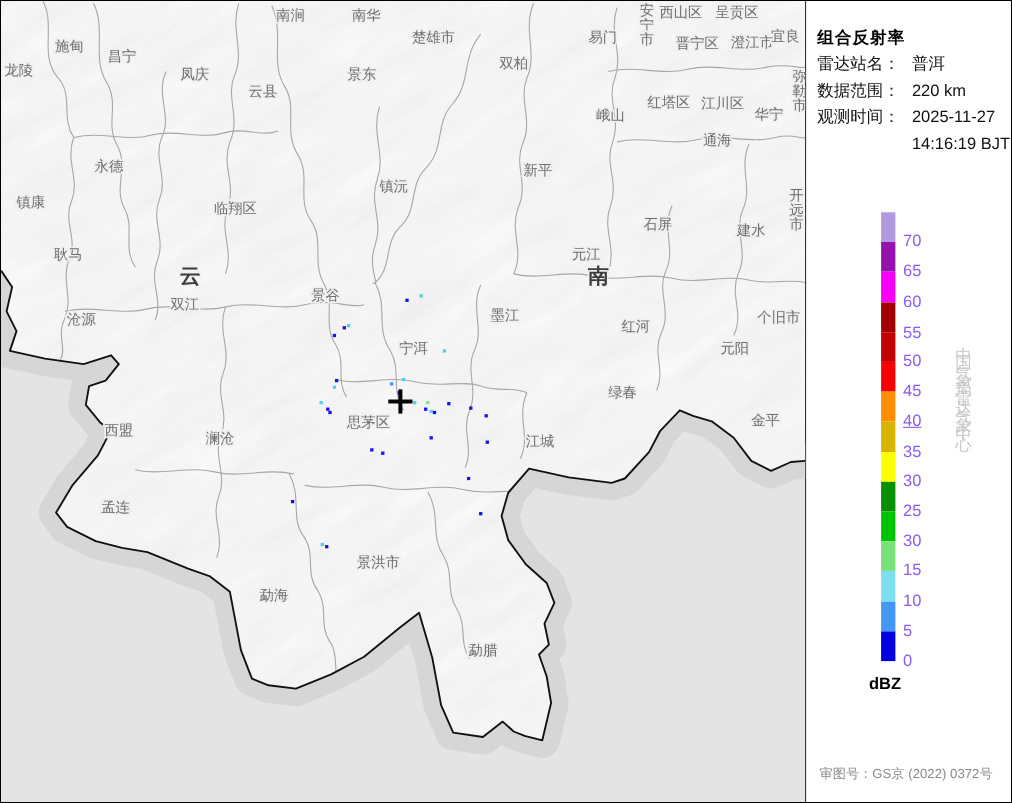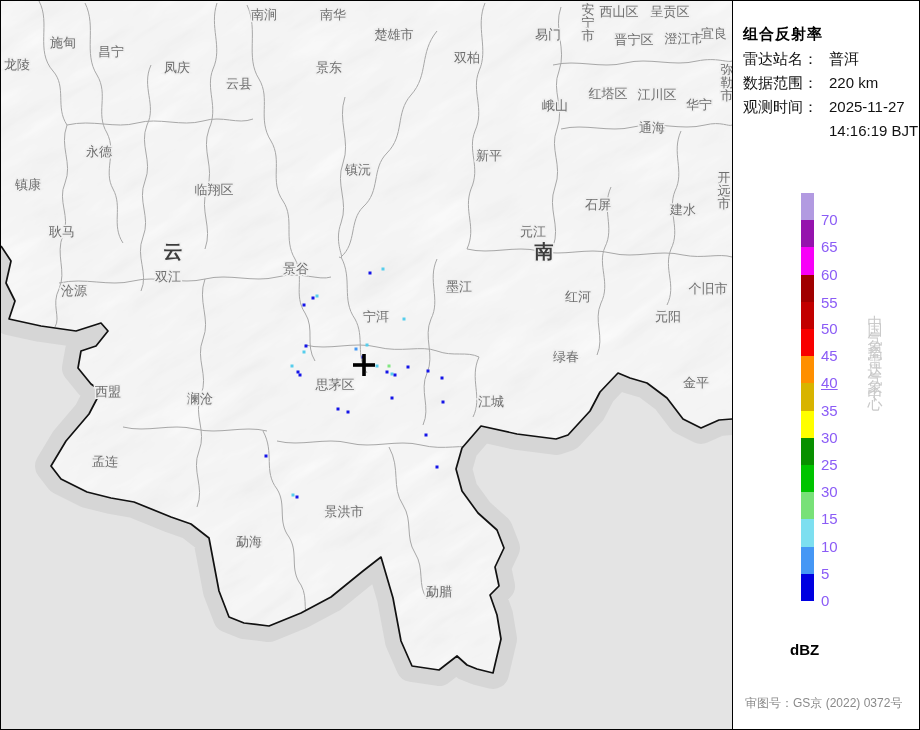--- a/index.html
+++ b/index.html
@@ -9,21 +9,21 @@
   #map svg{display:block;}
   #panel{flex:1;position:relative;background:#fff;}
   .panel-title{position:absolute;left:10px;top:24px;font-size:15px;font-weight:bold;color:#000;letter-spacing:1px;}
   #info-rows{position:absolute;left:10px;top:46px;font-size:15px;color:#111;}
   .info-row{display:flex;line-height:24px;}
   .info-label{width:86px;flex:none;}
   .info-value{white-space:nowrap;}
   #legend{position:absolute;left:68px;top:192px;width:120px;}
   .legend-seg{position:absolute;left:0;width:13px;height:27.2px;}
   .legend-tick{position:absolute;left:20px;font-size:15px;color:#8b5cf6;line-height:18px;}
-  .legend-unit{position:absolute;left:57px;top:612px;font-size:15px;font-weight:600;color:#000;margin-top:28px;}
+  .legend-unit{position:absolute;left:57px;top:612px;font-size:15px;font-weight:600;color:#000;}
   #watermark{position:absolute;left:132px;top:302px;writing-mode:vertical-rl;text-orientation:upright;
              letter-spacing:8px;font-size:15px;color:#c9c9c9;user-select:none;}
   #approval{position:absolute;left:12px;top:694px;font-size:12px;color:#8a8a8a;white-space:nowrap;}
   text.maplbl{font-family:"Liberation Sans",sans-serif;font-size:13px;fill:#6e6e6e;
               paint-order:stroke;stroke:#f0f0f0;stroke-width:3px;text-anchor:middle;}
   text.prov{font-size:19px;font-weight:bold;fill:#3c3c3c;stroke:#f0f0f0;stroke-width:3px;paint-order:stroke;}
 </style>
 </head>
 <body>
 

